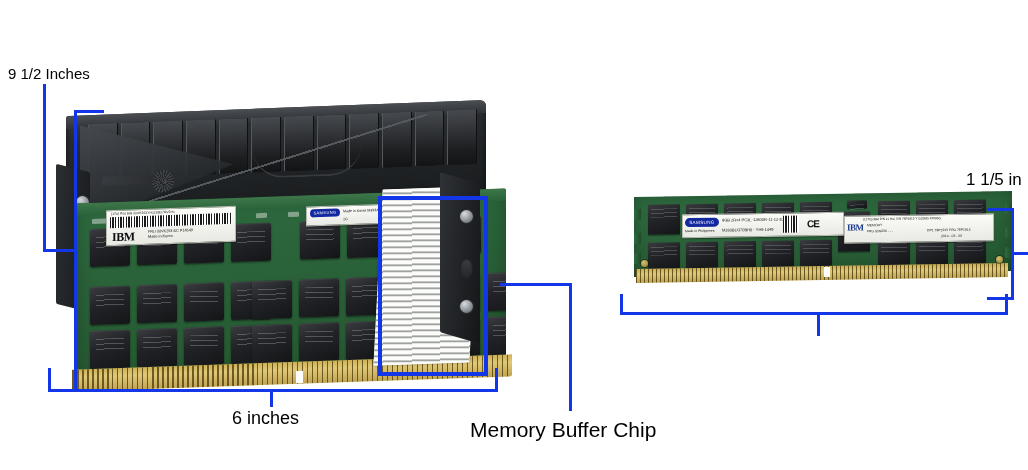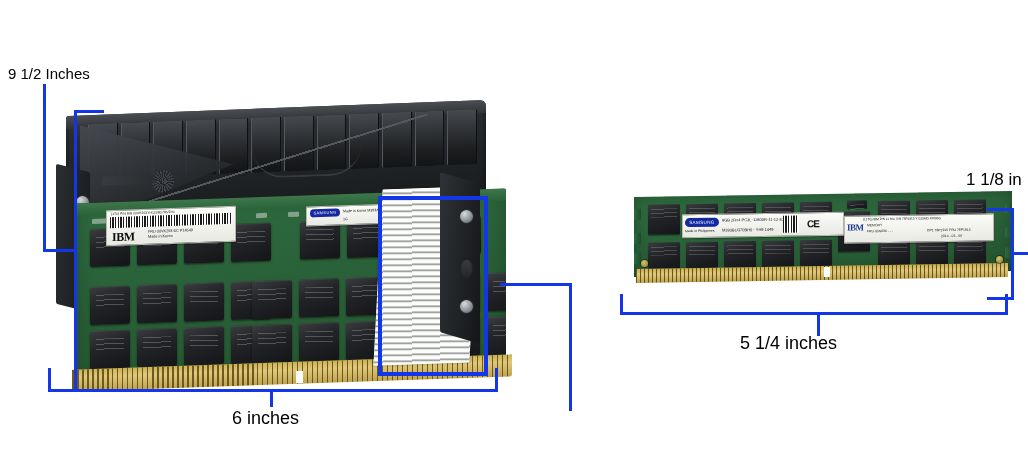--- a/index.html
+++ b/index.html
@@ -555,22 +555,22 @@
     </div>
 
     <div class="r-pins"></div>
     <div class="r-notch" style="left:190px; top:73px;"></div>
     <div class="r-hole" style="left:7px;  top:66px; z-index:7;"></div>
     <div class="r-hole" style="left:362px; top:62px; z-index:7;"></div>
   </div>
 
   <div class="ann-label" id="label-height-left">9 1/2 Inches</div>
   <div class="ann-label" id="label-width-left">6 inches</div>
-  <div class="ann-label" id="label-height-right">1 1/8 in</div>
-  <div class="ann-label" id="label-width-right">5 1/4 inches</div>
+  <div class="ann-label" id="label-buffer">Memory Buffer Chip</div>
+  <div class="ann-label" id="label-height-right">1 1/5 in</div>
 
   <div class="bl-v" style="left:43px; top:84px; height:168px;"></div>
 
   <div class="bl-h" style="left:43px; top:249px; width:34px;"></div>
 
   <div class="bl-v" style="left:74px; top:110px; height:282px;"></div>
 
   <div class="bl-h" style="left:74px; top:110px; width:30px;"></div>
 
   <div class="bl-h" style="left:74px; top:389px; width:26px;"></div>

